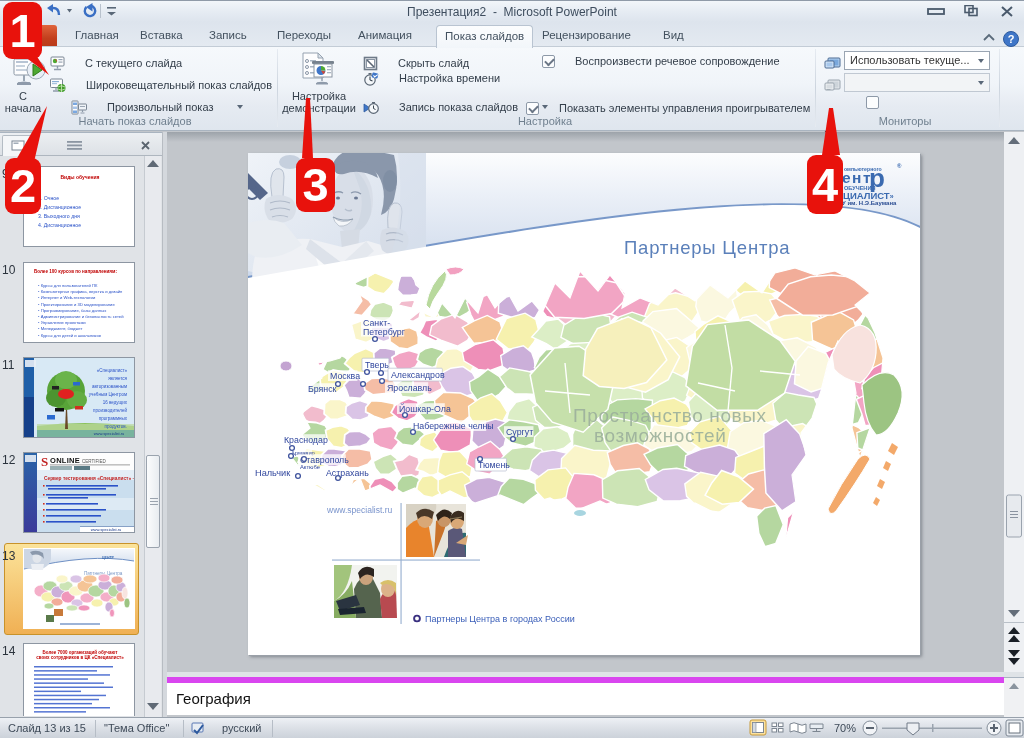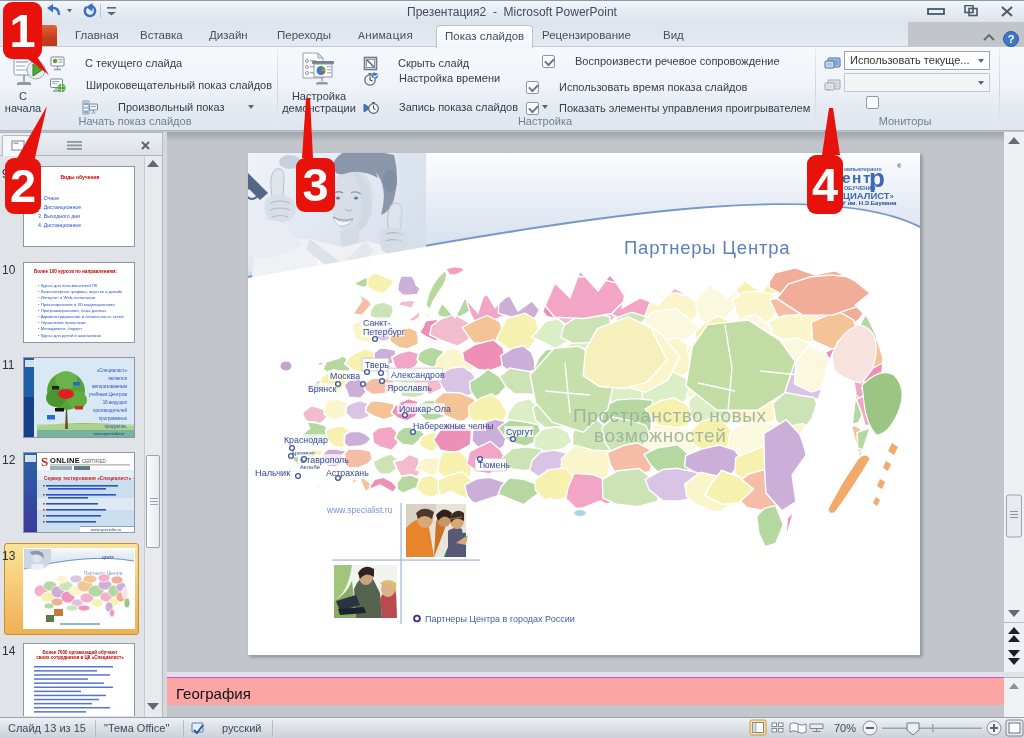--- a/index.html
+++ b/index.html
@@ -3,21 +3,21 @@
 <style>
 *{margin:0;padding:0;box-sizing:border-box;}
 html,body{width:1024px;height:738px;overflow:hidden;font-family:"Liberation Sans",sans-serif;}
 body{position:relative;background:#c2c6cb;}
 .abs{position:absolute;}
 
 #titlebar{position:absolute;left:0;top:0;width:1024px;height:22px;
  background:linear-gradient(180deg,#f2f6fa 0%,#e6ecf3 50%,#dde4ed 100%);border-top:1px solid #8f9aa8;}
 #titletext{position:absolute;left:0;right:0;top:4px;text-align:center;font-size:12px;color:#3e4d5e;}
 
-#tabrow{position:absolute;left:0;top:22px;width:908px;height:25px;
+#tabrow{position:absolute;left:0;top:22px;width:1024px;height:25px;
  background:linear-gradient(180deg,#dde4ed 0%,#e4eaf1 100%);}
 #tabrow .tab{position:absolute;top:3px;height:22px;line-height:21px;font-size:11.5px;color:#43515f;padding:0 13px;}
 #filetab{position:absolute;left:11px;top:3px;width:46px;height:22px;background:linear-gradient(180deg,#e0643c,#c33f1d 60%,#b83a19);border-radius:3px 3px 0 0;}
 .tabactive{background:linear-gradient(180deg,#fcfdfe,#f2f6fa);border:1px solid #b9c4d1;border-bottom:none;border-radius:4px 4px 0 0;color:#2a3a4a;z-index:3;height:23px !important;}
 #tabrowline{position:absolute;left:0;top:46px;width:1024px;height:1px;background:#c3ccd6;}
 
 #ribbon{position:absolute;left:0;top:47px;width:1024px;height:84px;
  background:linear-gradient(180deg,#f6f9fc 0%,#f0f4f9 45%,#e6ebf2 70%,#dfe6ee 100%);border-bottom:1px solid #a9b4c0;}
 .gsep{position:absolute;top:2px;height:78px;width:1px;background:linear-gradient(180deg,#e6ebf1,#ccd4de 50%,#e6ebf1);}
 .glabel{position:absolute;top:68px;font-size:11px;color:#70808f;text-align:center;}
@@ -25,21 +25,21 @@
 .rrow{position:absolute;height:22px;display:flex;align-items:center;gap:20px;}
 .caret{display:inline-block;margin-left:4px;width:0;height:0;border-left:3px solid transparent;border-right:3px solid transparent;border-top:4px solid #5a6878;}
 .cb{width:13px;height:13px;background:#fcfdfe;border:1px solid #8d99a8;border-radius:2px;position:relative;flex:none;}
 .cb.on:before{content:"";position:absolute;left:2px;top:2px;width:7px;height:4px;border-left:2px solid #6a7686;border-bottom:2px solid #6a7686;transform:rotate(-45deg);}
 
 #workspace{position:absolute;left:167px;top:132px;width:837px;height:540px;background:#c2c6cb;}
 #wsshadow{position:absolute;left:167px;top:132px;width:857px;height:10px;background:linear-gradient(180deg,rgba(95,105,115,.38),rgba(95,105,115,0));}
 #panel{position:absolute;left:0;top:132px;width:162px;height:585px;background:#e0e3e7;border-top:1px solid #a9b4c0;}
 #splitter{position:absolute;left:162px;top:132px;width:5px;height:585px;background:#d4d8dd;border-left:1px solid #b7bcc2;}
 #rightsb{position:absolute;left:1004px;top:132px;width:20px;height:540px;background:#eceef1;}
-#notes{position:absolute;left:167px;top:677px;width:837px;height:28px;background:#fca5a5;border-top:1px solid #d946ef;}
+#notes{position:absolute;left:167px;top:677px;width:837px;height:38px;background:#ffffff;border-top:6px solid #d946ef;}
 #notessb{position:absolute;left:1004px;top:677px;width:20px;height:40px;background:#f0f1f3;border-top:1px solid #a9b4c0;}
 #notessplit{position:absolute;left:167px;top:672px;width:857px;height:5px;background:#dfe3e7;}
 
 #statusbar{position:absolute;left:0;top:717px;width:1024px;height:21px;
  background:linear-gradient(180deg,#eef1f5 0%,#dfe3e9 40%,#ccd2da 100%);border-top:1px solid #98a1ac;font-size:11px;color:#3e4a58;}
 .sbsep{position:absolute;top:2px;height:17px;width:1px;background:#b6bdc6;}
 
 #slide{position:absolute;left:248px;top:153px;width:672px;height:502px;background:#fff;box-shadow:1px 1px 0 #9aa0a8,2px 2px 3px rgba(70,75,85,.5);}
 
 .thumb{position:absolute;left:23px;width:112px;height:81px;background:#fff;border:1px solid #8d96a2;overflow:hidden;}
@@ -69,23 +69,23 @@
  <rect x="8" y="4" width="16" height="5" fill="none" stroke="#4a5a6c" stroke-width="1.8"></rect>
  <rect x="49" y="3.5" width="8" height="7" fill="none" stroke="#4a5a6c" stroke-width="1.6"></rect>
  <rect x="45" y="0.5" width="8" height="7" fill="none" stroke="#4a5a6c" stroke-width="1.6"></rect>
  <path d="M82,2 L92,11 M92,2 L82,11" stroke="#4a5a6c" stroke-width="2"></path>
 </svg>
 
 <div id="tabrow">
  <div id="filetab"></div>
  <div class="tab" style="left:62px;">Главная</div>
  <div class="tab" style="left:127px;">Вставка</div>
- <div class="tab" style="left:196px;">Дизайн</div>
+ <div class="tab" style="left:196px;">Запись</div>
  <div class="tab" style="left:264px;">Переходы</div>
- <div class="tab" style="left:345px;font-family:Liberation Mono, monospace;">Анимация</div>
+ <div class="tab" style="left:345px;">Анимация</div>
  <div class="tab tabactive" style="left:436px;padding:0 8px;">Показ слайдов</div>
  <div class="tab" style="left:529px;">Рецензирование</div>
  <div class="tab" style="left:650px;">Вид</div>
 </div>
 <div id="tabrowline"></div>
 
 <svg class="abs" style="left:982px;top:31px" width="40" height="16" viewBox="0 0 40 16">
  <path d="M2,9 L7,4 L12,9" fill="none" stroke="#5a6a7a" stroke-width="1.8"></path>
  <circle cx="29" cy="8" r="7.5" fill="#3f76c8" stroke="#2d5a9e"></circle>
  <text x="29" y="12" font-size="11" font-weight="bold" fill="#fff" text-anchor="middle">?</text>
@@ -122,21 +122,21 @@
       <svg width="16" height="15" viewBox="0 0 16 15">
         <rect x="0.5" y="1" width="12" height="8.5" rx="1" fill="#fdfdfe" stroke="#7a8694"></rect>
         <rect x="2" y="3" width="7" height="1.2" fill="#8ab0d8"></rect>
         <rect x="2" y="5" width="5" height="1.2" fill="#a8c4e0"></rect>
         <path d="M6,9.5 L6,12 M3,13 L9,13" stroke="#8e9aaa" stroke-width="1.3"></path>
         <circle cx="11.5" cy="10" r="4" fill="#3f9c28"></circle>
         <path d="M8,9 q3.5,-2.5 7,0 M8,11 q3.5,2.5 7,0 M11.5,6 l0,8" stroke="#cfe8c0" stroke-width="0.8" fill="none"></path>
       </svg>
       <span class="rtext">Широковещательный показ слайдов</span>
     </div>
- <div class="rrow" style="left:50px;top:49px;padding-left:32px;">
+ <div class="rrow" style="left:39px;top:49px;padding-left:32px;">
       <svg width="16" height="15" viewBox="0 0 16 15">
         <rect x="1" y="1" width="6" height="13" rx="0.5" fill="#fdfdfe" stroke="#7a8694"></rect>
         <rect x="2" y="2.5" width="4" height="2.5" fill="#7aa8e0"></rect>
         <rect x="2" y="6.5" width="4" height="2.5" fill="#a8c4e8"></rect>
         <rect x="2" y="10.5" width="4" height="2.5" fill="#7aa8e0"></rect>
         <rect x="7.5" y="4" width="8" height="6" rx="0.5" fill="#eef2f7" stroke="#7a8694"></rect>
         <rect x="9" y="6" width="5" height="1" fill="#9aa6b4"></rect>
         <path d="M11.5,10 L11.5,12 M9.5,13 L13.5,13" stroke="#8e9aaa" stroke-width="1.2"></path>
       </svg>
       <span class="rtext">Произвольный показ</span>
@@ -191,24 +191,20 @@
         <circle cx="10.5" cy="8.5" r="4.8" fill="#f4f7fa" stroke="#5a6674" stroke-width="1.2"></circle>
         <path d="M10.5,8.5 L10.5,5.5 M10.5,8.5 L12.5,9.5" stroke="#38444f" stroke-width="1"></path>
         <rect x="9" y="2" width="3" height="1.4" fill="#5a6674"></rect>
       </svg>
       <span class="rtext">Запись показа слайдов</span>
       <span class="caret"></span>
     </div>
  <div class="rrow" style="left:526px;top:3px;padding-left:16px;">
       <span class="cb on"></span>
       <span class="rtext">Воспроизвести речевое сопровождение</span>
-    </div>
- <div class="rrow" style="left:526px;top:29px;">
-      <span class="cb on"></span>
-      <span class="rtext">Использовать время показа слайдов</span>
     </div>
  <div class="rrow" style="left:526px;top:50px;">
       <span class="cb on"></span>
       <span class="rtext">Показать элементы управления проигрывателем</span>
     </div>
 
  <div class="glabel" style="left:810px;width:190px;">Мониторы</div>
  <div class="gsep" style="left:999px;"></div>
  <div class="rrow" style="left:824px;top:5px;">
       <svg width="17" height="15" viewBox="0 0 17 15">

